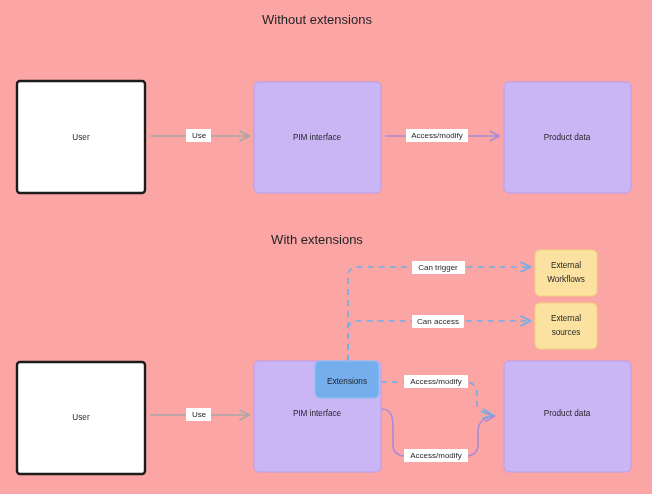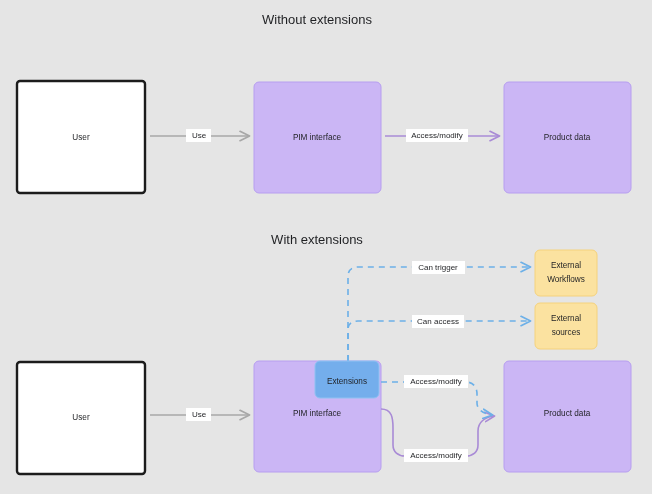--- a/index.html
+++ b/index.html
@@ -8,21 +8,21 @@
     padding: 0;
     background: #ffffff;
   }
   body {
     font-family: "Liberation Sans", sans-serif;
   }
   #diagram-root {
     position: relative;
     width: 652px;
     height: 494px;
-    background: #e5e5e5;
+    background: #fca5a5;
     overflow: hidden;
   }
   svg.layer {
     position: absolute;
     top: 0;
     left: 0;
     width: 652px;
     height: 494px;
   }
   .section-title {

